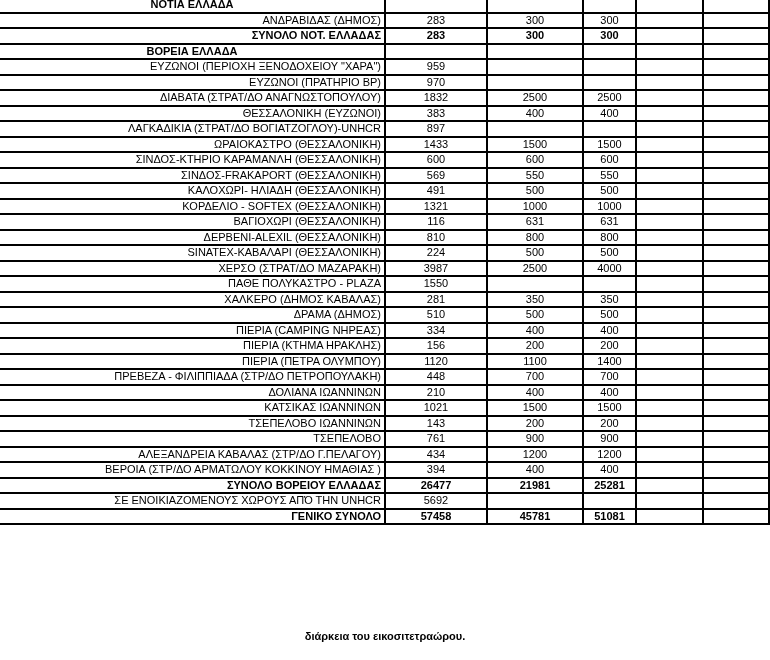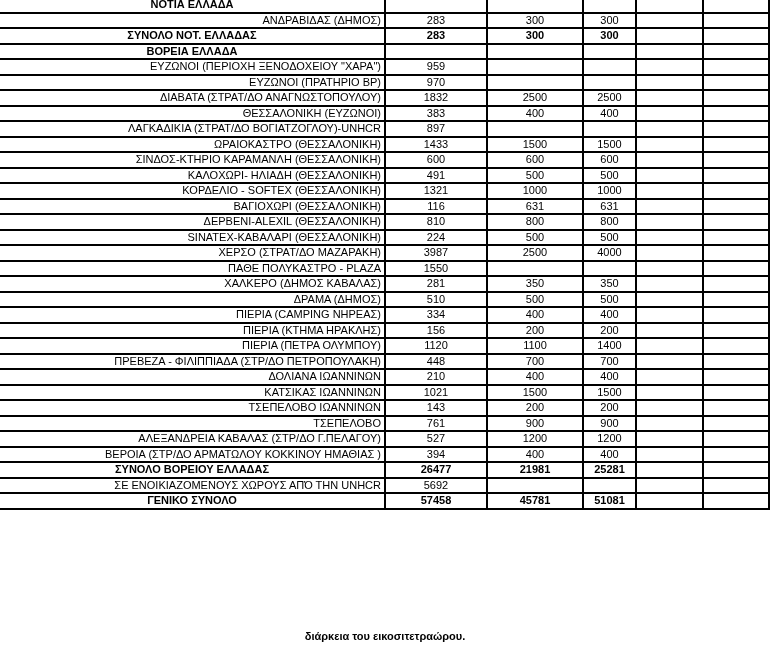--- a/index.html
+++ b/index.html
@@ -6,21 +6,21 @@
   body { width:770px; height:660px; overflow:hidden; position:relative;
          font-family:"Liberation Sans", sans-serif; color:#000; }
   #sheet { position:absolute; left:0; top:-4px; width:769px; }
   table { border-collapse:collapse; table-layout:fixed; width:769px; }
   td { border:2px solid #000; height:13.5px; padding:0 3px; font-size:11px;
        line-height:13.5px; white-space:nowrap; overflow:hidden; }
   td.name { text-align:right; border-left:none; }
   td.num { text-align:center; }
   tr.section td.name { text-align:center; font-weight:bold; }
   tr.total td { font-weight:bold; }
-  tr.total td.name { text-align:center; }
+  tr.total td.name { text-align:right; }
   col.c0 { width:385px; } col.c1 { width:102px; } col.c2 { width:96px; }
   col.c3 { width:53px; }  col.c4 { width:67px; }  col.c5 { width:66px; }
   #note { position:absolute; left:0; top:628px; width:770px; text-align:center;
           font-size:11px; font-weight:bold; line-height:17px; }
 </style>
 </head>
 <body>
 
 <div id="sheet">
   <table>
@@ -115,20 +115,28 @@
         </tr>
         <tr class="data">
           <td class="name">ΣΙΝΔΟΣ-ΚΤΗΡΙΟ ΚΑΡΑΜΑΝΛΗ (ΘΕΣΣΑΛΟΝΙΚΗ)</td>
           <td class="num">600</td>
           <td class="num">600</td>
           <td class="num">600</td>
           <td class="num"></td>
           <td class="num"></td>
         </tr>
         <tr class="data">
+          <td class="name">ΣΙΝΔΟΣ-FRAKAPORT (ΘΕΣΣΑΛΟΝΙΚΗ)</td>
+          <td class="num">569</td>
+          <td class="num">550</td>
+          <td class="num">550</td>
+          <td class="num"></td>
+          <td class="num"></td>
+        </tr>
+        <tr class="data">
           <td class="name">ΚΑΛΟΧΩΡΙ- ΗΛΙΑΔΗ (ΘΕΣΣΑΛΟΝΙΚΗ)</td>
           <td class="num">491</td>
           <td class="num">500</td>
           <td class="num">500</td>
           <td class="num"></td>
           <td class="num"></td>
         </tr>
         <tr class="data">
           <td class="name">ΚΟΡΔΕΛΙΟ - SOFTEX (ΘΕΣΣΑΛΟΝΙΚΗ)</td>
           <td class="num">1321</td>
@@ -252,21 +260,21 @@
         <tr class="data">
           <td class="name">ΤΣΕΠΕΛΟΒΟ</td>
           <td class="num">761</td>
           <td class="num">900</td>
           <td class="num">900</td>
           <td class="num"></td>
           <td class="num"></td>
         </tr>
         <tr class="data">
           <td class="name">ΑΛΕΞΑΝΔΡΕΙΑ ΚΑΒΑΛΑΣ (ΣΤΡ/ΔΟ Γ.ΠΕΛΑΓΟΥ)</td>
-          <td class="num">527</td>
+          <td class="num">434</td>
           <td class="num">1200</td>
           <td class="num">1200</td>
           <td class="num"></td>
           <td class="num"></td>
         </tr>
         <tr class="data">
           <td class="name">ΒΕΡΟΙΑ (ΣΤΡ/ΔΟ ΑΡΜΑΤΩΛΟΥ ΚΟΚΚΙΝΟΥ ΗΜΑΘΙΑΣ )</td>
           <td class="num">394</td>
           <td class="num">400</td>
           <td class="num">400</td>

